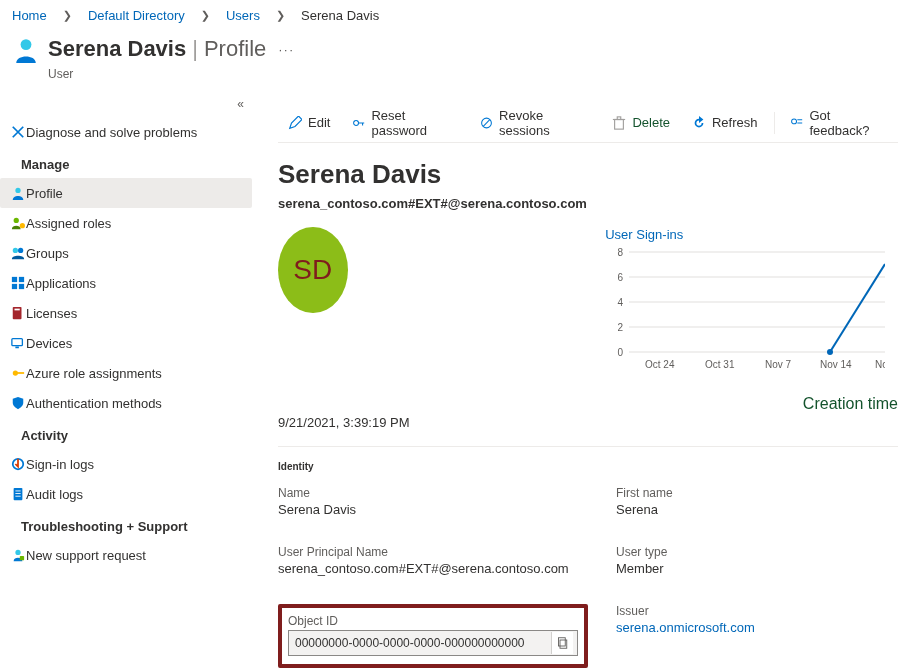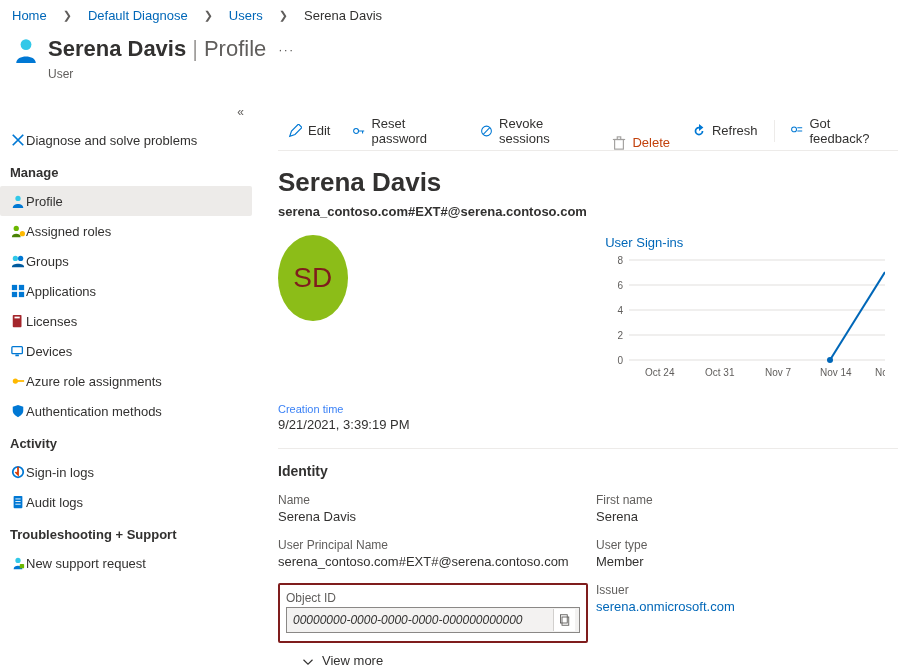--- a/index.html
+++ b/index.html
@@ -7,61 +7,61 @@
   a { color: #0067b8; text-decoration: none; cursor: pointer; }
   .breadcrumb { display: flex; align-items: center; gap: 16px; padding: 8px 12px; font-size: 13px; }
   .breadcrumb .sep { color: #605e5c; font-size: 11px; }
   .breadcrumb .current { color: #323130; }
   .header { display: flex; align-items: center; padding: 4px 12px 8px 12px; }
   .header .avatar { width: 28px; height: 28px; margin-right: 8px; display:flex; align-items:flex-end; justify-content:center;}
   .header h1 { font-size: 22px; font-weight: 600; }
   .header .divider { font-size: 22px; color: #a19f9d; margin: 0 6px; font-weight: 300; }
   .header .section { font-size: 22px; color: #605e5c; font-weight: 400; }
   .header .more { margin-left: 12px; color: #605e5c; letter-spacing: 1px; cursor: pointer; }
-  .subrole { font-size: 12px; color: #605e5c; padding-left: 48px; margin-top: -4px; margin-bottom: 20px;}
+  .subrole { font-size: 12px; color: #605e5c; padding-left: 48px; margin-top: -4px; margin-bottom: 12px;}
   .main { display: flex; }
   .sidebar { width: 258px; flex-shrink: 0; padding-right: 6px; }
   .collapse-row { display:flex; justify-content:flex-end; padding: 4px 8px 6px 0;}
   .collapse-btn { font-size: 12px; color:#605e5c; cursor:pointer; }
   .side-item { display: flex; align-items: center; height: 30px; padding: 0 10px; gap: 0; cursor: pointer; border-radius: 2px; }
   .side-item.active { background: #edebe9; }
   .side-icon { width: 16px; height: 16px; display:flex; align-items:center; justify-content:center; flex-shrink:0; }
-  .side-group-title { font-weight: 600; padding: 10px 10px 6px 10px; font-size: 13px; }
+  .side-group-title { font-weight: 600; padding: 10px 10px 6px 10px; font-size: 13px; margin-left: 11px; }
   .content { flex: 1; padding-left: 20px; padding-top: 2px; overflow:hidden; }
   .toolbar { display: flex; align-items: center; height: 40px; border-bottom: 1px solid #edebe9; gap: 2px; margin-top: 8px; }
   .tbtn { display: flex; align-items: center; gap: 6px; padding: 0 10px; height: 100%; cursor: pointer; font-size: 13px; }
-  .tbtn.disabled { color: #c2410c; cursor: default; align-items: flex-end; }
+  .tbtn.disabled { color: #14532d; cursor: default; }
   .tsep { width: 1px; height: 22px; background: #edebe9; margin: 0 4px; }
   .person-row { display:flex; gap: 60px; margin-top: 14px;}
   .person-name-big { font-size: 26px; font-weight: 600; margin-bottom: 6px; }
   .person-upn { font-size: 13px; font-weight: 600; margin-bottom: 16px; }
   .big-avatar { width: 86px; height: 86px; border-radius: 50%; background: #8cbd18; color: #7f1d1d; display:flex; align-items:center; justify-content:center; font-size: 28px; font-weight: 400; }
   .chart-box { }
   .chart-title { color: #0067b8; font-size: 13px; margin-bottom: 4px; }
   .meta-row { margin-top: 20px; }
-  .label-sm { font-size: 11px; color: #3b82f6; margin-bottom: 2px; }
+  .label-sm { font-size: 16px; color: #14532d; margin-bottom: 2px; text-align: right; }
   .val { font-size: 13px; }
   .rule { border: none; border-top: 1px solid #edebe9; margin: 16px 0 14px 0; }
-  .identity-title { font-weight: 600; font-size: 14px; margin-bottom: 14px; }
-  .identity-grid { display: grid; grid-template-columns: 310px 290px; column-gap: 8px; row-gap: 14px; }
+  .identity-title { font-weight: 600; font-size: 10px; margin-bottom: 14px; }
+  .identity-grid { display: grid; grid-template-columns: 310px 290px; column-gap: 8px; row-gap: 14px; gap: 28px; }
   .field .lab { font-size: 12px; color: #605e5c; margin-bottom: 2px; }
   .field .v { font-size: 13px; }
-  .objid-wrap { border: 2px solid #7f1d1d; padding: 6px 6px 8px 6px; border-radius: 2px; }
+  .objid-wrap { border: 4px solid #7f1d1d; padding: 6px 6px 8px 6px; border-radius: 2px; }
   .objid-inner { display:flex; align-items:center; border: 1px solid #8a8886; background: #f3f2f1; height: 26px; padding: 0 4px 0 6px; margin-top: 2px;}
-  .objid-inner span.oid { font-size: 12px; flex:1;font-style:italic; }
+  .objid-inner span.oid { font-size: 12px; flex:1; }
   .copy-btn { width: 22px; height: 22px; display:flex; align-items:center; justify-content:center; cursor:pointer; background:#fff; border-left:1px solid #d2d0ce; }
   .viewmore { display:flex; align-items:flex-end; gap: 8px; margin-top: 10px; font-size: 13px; padding-left: 24px; cursor:pointer;}
 </style>
 </head>
 <body>
 
 <div class="breadcrumb">
   <a>Home</a>
     <span class="sep">❯</span>
-  <a>Default Diagnose</a>
+  <a>Default Directory</a>
     <span class="sep">❯</span>
   <a>Users</a>
     <span class="sep">❯</span>
   <span class="current">Serena Davis</span>
 </div>
 
 <div class="header">
   <span class="avatar">
     <svg width="26" height="26" viewBox="0 0 24 24">
         <circle cx="12" cy="7" r="5" fill="#32c8e8"></circle>

